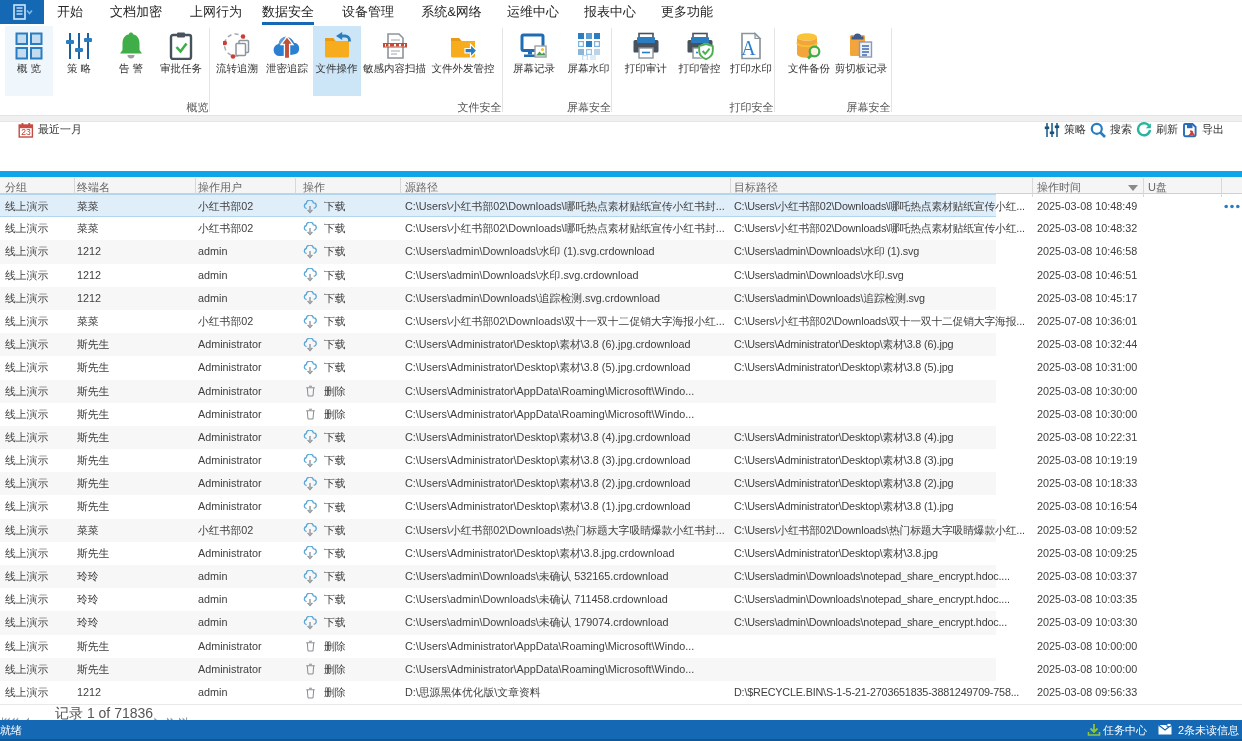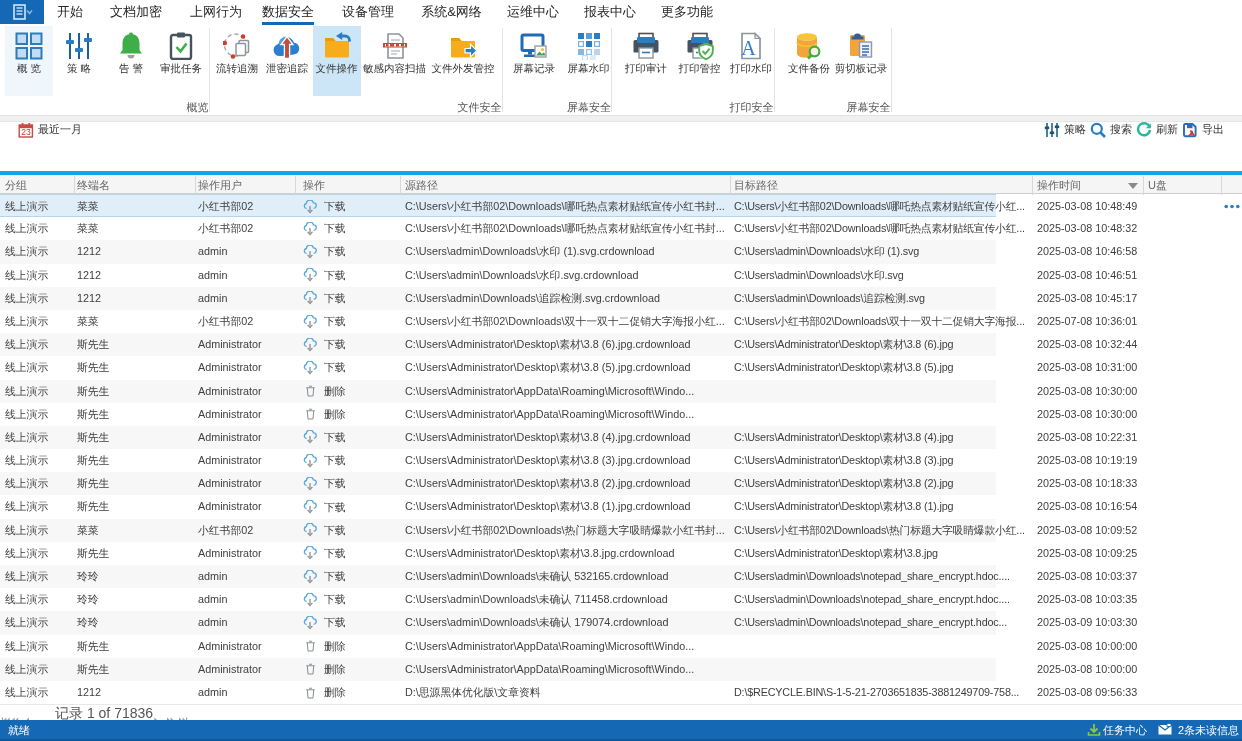--- a/index.html
+++ b/index.html
@@ -20,21 +20,21 @@
 .rbtn .rlb{margin-top:2px;font-size:10.5px;color:#333;white-space:nowrap}
 .rbtn.sel{background:#cde6f7}
 .rbtn.tint{background:#f0f7fc}
 
 #gap{position:absolute;left:0;top:116px;width:1242px;height:6px;background:#f0f0f0;border-bottom:1px solid #e6e6e6}
 
 #toolbar{position:absolute;left:0;top:122px;width:1242px;height:49px;background:#fff}
 .tbtn{position:absolute;top:0;height:49px;display:flex;align-items:flex-start;font-size:11px;color:#333}
 .tbtn svg{margin-right:4px}
 
-#ghead{position:absolute;left:0;top:171px;width:1242px;height:23px;background:#f5f5f5;border-top:4px solid #0ea5e9;border-bottom:1px solid #cfcfcf;font-size:11px;color:#666}
+#ghead{position:absolute;left:0;top:171px;width:1242px;height:23px;background:#f5f5f5;border-top:6px solid #0ea5e9;border-bottom:1px solid #cfcfcf;font-size:11px;color:#666}
 .hcell{position:absolute;top:0;height:21px;line-height:21px;white-space:nowrap;overflow:hidden}
 .hsep{position:absolute;top:1px;height:19px;width:1px;background:#d8d8d8}
 
 #rows{position:absolute;left:0;top:194px;width:1242px;height:511px;overflow:hidden}
 .row{position:relative;width:996px;height:23.2px;font-size:10.8px;color:#404040;background:#fff}
 .row.odd{background:#f7f7f7}
 .row.sel{background:#e0eefa;border-top:1px solid #b3d6ee;border-bottom:1px solid #b3d6ee}
 .cell{position:absolute;top:0;height:23.2px;line-height:23px;white-space:nowrap;overflow:hidden}
 .c1{left:5px;width:68px}.c2{left:77px;width:117px}.c3{left:198px;width:96px}
 .c4{left:303px;width:96px}.c5{left:405px;width:323px}.c6{left:734px;width:296px;letter-spacing:-0.18px}
@@ -764,21 +764,21 @@
         <path d="M0 0.5 l2.6 2.5 -2.6 2.5 z" fill="#9a9a9a"></path>
         <path d="M3.6 0.5 l2.6 2.5 -2.6 2.5 z" fill="#9a9a9a"></path>
       </svg></span>
     <span class="abs" style="left:179px;top:5px"><svg width="8.5" height="6" viewBox="0 0 8.5 6">
         <path d="M0 0.5 l2.6 2.5 -2.6 2.5 z" fill="#9a9a9a"></path>
         <path d="M3.6 0.5 l2.6 2.5 -2.6 2.5 z" fill="#9a9a9a"></path>
         <rect x="7" y="0.5" width="1.1" height="5" fill="#9a9a9a"></rect>
       </svg></span>
   </div>
 <div id="status">
-    <span class="abs" style="left:8px;top:2px;line-height:17px">就绪</span>
+    <span class="abs" style="left:0;top:2px;line-height:17px">就绪</span>
     <span class="abs" style="left:1087px;top:3px"><svg width="14" height="14" viewBox="0 0 14 14">
         <path d="M7 1 v7 M3.5 5.5 L7 9 l3.5 -3.5" stroke="#8dc63f" stroke-width="1.8" fill="none"></path>
         <path d="M1.5 9 v3 h11 V9" stroke="#8dc63f" stroke-width="1.6" fill="none"></path>
       </svg></span>
     <span class="abs" style="left:1103px;top:2px;line-height:17px">任务中心</span>
     <span class="abs" style="left:1158px;top:3px"><svg width="14" height="13" viewBox="0 0 14 13">
         <rect x="0.5" y="2" width="13" height="9.5" fill="#fff"></rect>
         <path d="M0.5 2 L7 7 L13.5 2" fill="none" stroke="#1568b4" stroke-width="1.2"></path>
         <rect x="9" y="0.5" width="4" height="3" fill="#fff" stroke="#1568b4" stroke-width="0.8"></rect>
       </svg></span>

